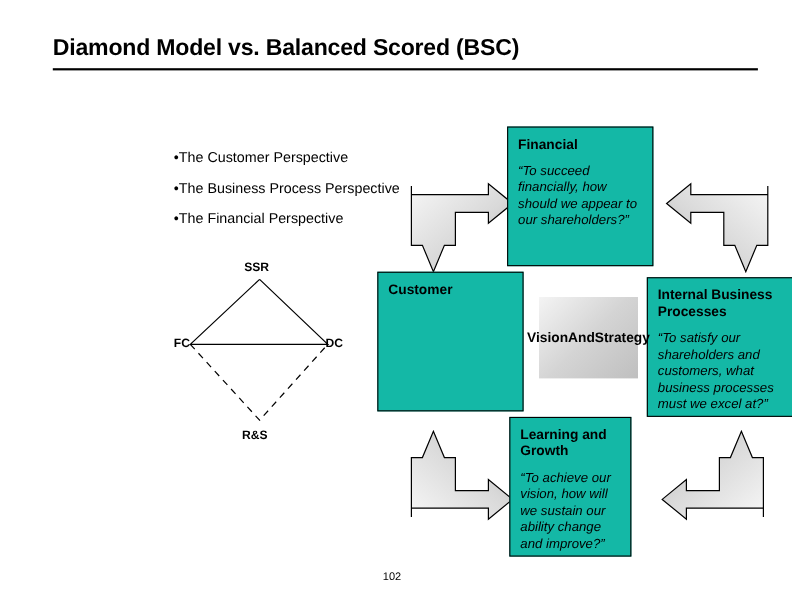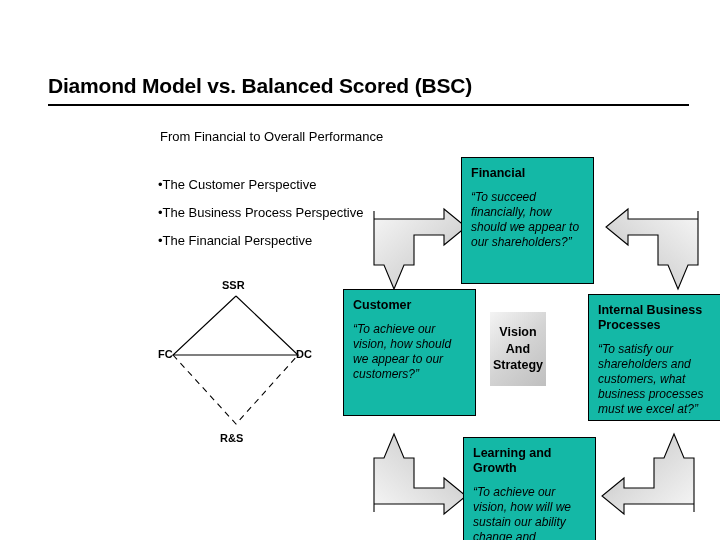--- a/index.html
+++ b/index.html
@@ -1,18 +1,18 @@
 <!DOCTYPE html>
 <html><head>
 <meta charset="utf-8">
 <style>
   html,body{margin:0;padding:0;background:#ffffff;}
   body{width:720px;height:540px;position:relative;overflow:hidden;
        font-family:"Liberation Sans",sans-serif;color:#000;}
-  .slide{position:absolute;inset:0;margin-top:42px;}
+  .slide{position:absolute;inset:0;}
 
   
   .title{position:absolute;left:48px;top:32px;font-size:21px;font-weight:bold;
          letter-spacing:-0.2px;white-space:nowrap;}
   .title-rule{position:absolute;left:48px;top:62px;width:641px;height:2px;background:#000;}
 
   
   .subtitle{position:absolute;left:160px;top:87px;font-size:13px;}
 
   
@@ -26,41 +26,40 @@
 
   
   .box{position:absolute;border:1px solid #000;background:#14b8a6;box-sizing:border-box;
        padding:8px 9px 4px 9px;overflow:hidden;}
   .box h4{margin:0 0 9px 0;font-size:12.5px;font-weight:bold;line-height:1.18;}
   .box p{margin:0;font-size:12px;line-height:1.27;font-style:italic;}
 
   .box-financial{left:461px;top:115px;width:133px;height:127px;}
   .box-customer{left:343px;top:247px;width:133px;height:127px;}
   .box-internal{left:588px;top:252px;width:133px;height:127px;}
-  .box-learning{left:463px;top:395px;width:133px;height:127px;}
+  .box-learning{left:463px;top:379px;width:111px;height:127px;}
 
   
-  .vision{position:absolute;left:490px;top:270px;width:56px;height:74px;
-          display:flex;flex-direction:column;align-items:center;justify-content:center;
+  .vision{position:absolute;left:490px;top:270px;width:90px;height:74px;
+          display:flex;flex-direction:row;align-items:center;justify-content:center;
           font-size:12.5px;font-weight:bold;line-height:1.35;text-align:center;
           background:linear-gradient(135deg,#f4f4f4 0%,#d4d4d4 50%,#bfbfbf 100%);}
 
   
   .arrow{position:absolute;}
   .pgnum{position:absolute;left:348px;top:519px;font-size:10px;}
 </style>
 </head>
 <body>
 
 <div class="slide">
 
   <div class="title">Diamond Model vs. Balanced Scored (BSC)</div>
   <div class="title-rule"></div>
 
-  <div class="subtitle">From Financial to Overall Performance</div>
 
   <div class="bullets">
     <div class="bullet"><span class="dot">•</span><span>The Customer Perspective</span></div>
     <div class="bullet"><span class="dot">•</span><span>The Business Process Perspective</span></div>
     <div class="bullet"><span class="dot">•</span><span>The Financial Perspective</span></div>
   </div>
 
   <div class="diamond-wrap">
     <svg width="210" height="180" viewBox="0 0 210 180">
 
@@ -126,21 +125,20 @@
     </svg>
   </div>
 
   <div class="box box-financial">
     <h4>Financial</h4>
     <p>“To succeed financially, how should we appear to our shareholders?”</p>
   </div>
 
   <div class="box box-customer">
     <h4>Customer</h4>
-    <p>“To achieve our vision, how should we appear to our customers?”</p>
   </div>
 
   <div class="box box-internal">
     <h4>Internal Business Processes</h4>
     <p>“To satisfy our shareholders and customers, what business processes must we excel at?”</p>
   </div>
 
   <div class="box box-learning">
     <h4>Learning and Growth</h4>
     <p>“To achieve our vision, how will we sustain our ability change and improve?”</p>

